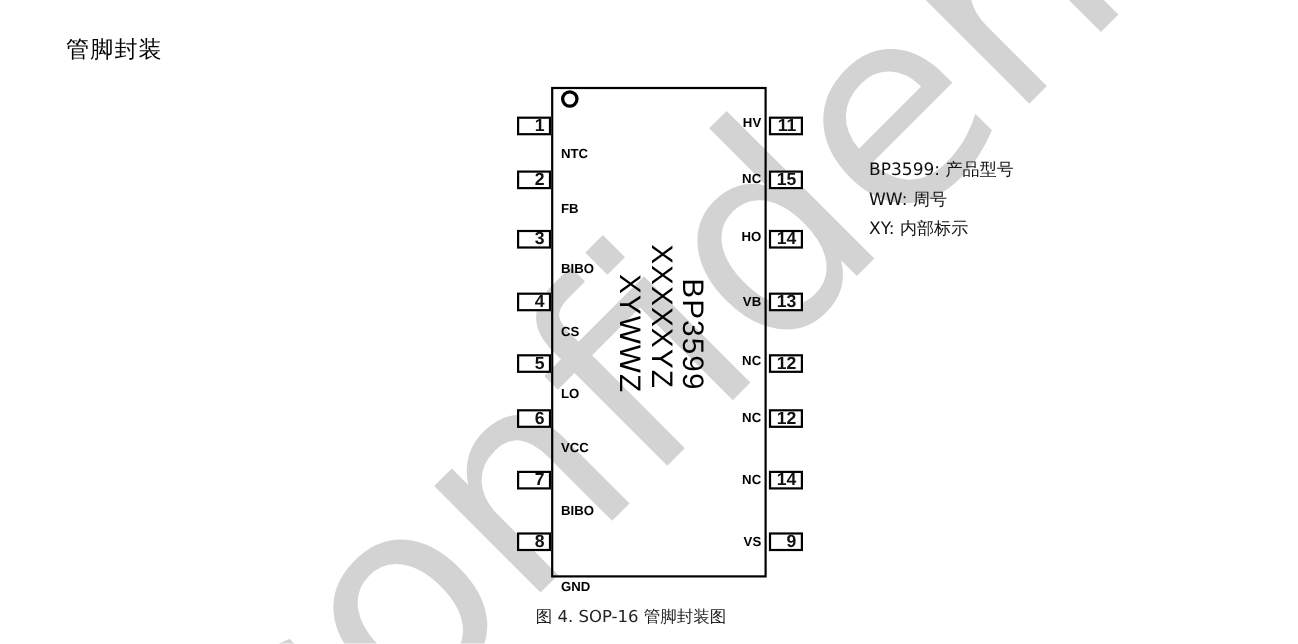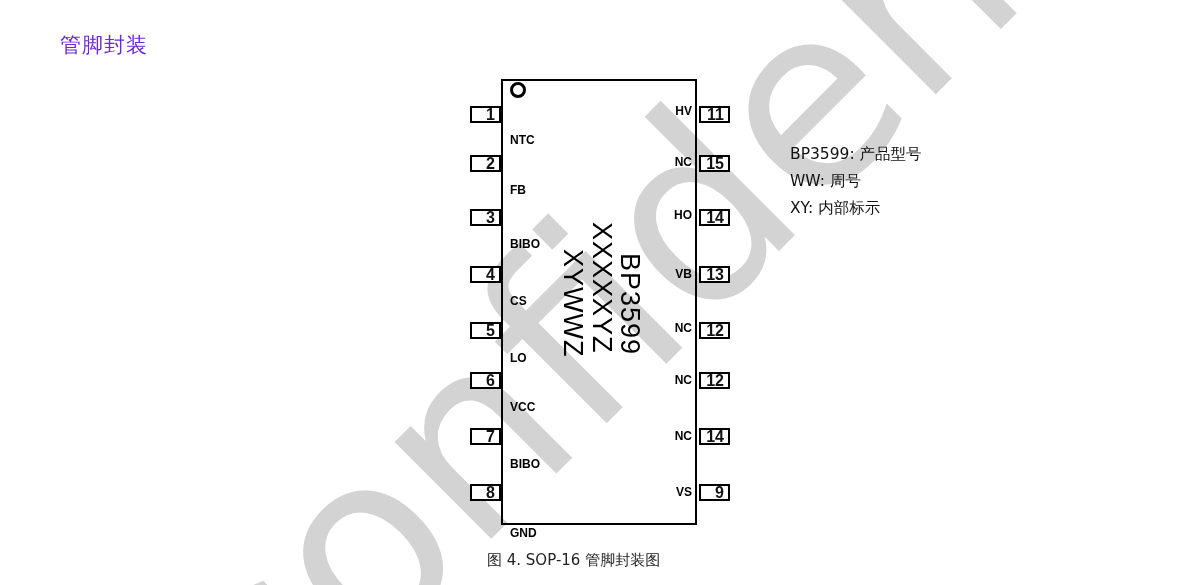--- a/index.html
+++ b/index.html
@@ -1,19 +1,19 @@
 <!DOCTYPE html>
 <html><head>
 <meta charset="utf-8">
 <style>
   html, body { margin:0; padding:0; background:#ffffff; }
   body { width:1180px; height:585px; position:relative; overflow:hidden;
          font-family:"DejaVu Sans", sans-serif; color:#111; }
   .section-title { position:absolute; left:60px; top:31px; font-size:21px;
-         color:#6d28d9; letter-spacing:1px; }
+         color:#000000; letter-spacing:1px; }
   .chip-body { position:absolute; left:501px; top:79px; width:196px; height:446px;
          border:2px solid #000; box-sizing:border-box; background:transparent; }
   .pin1-dot { position:absolute; left:510px; top:82px; width:10px; height:10px;
          border:3px solid #000; border-radius:50%; }
   .pin-box { position:absolute; width:31px; height:17px; border:2px solid #000;
          box-sizing:border-box; background:#fff;
          font-family:"Liberation Sans", sans-serif; font-weight:bold; font-size:16px;
          line-height:14px; text-align:right; padding-right:4px; }
   .pin-box.left { left:470px; }
   .pin-box.right { left:699px; }

